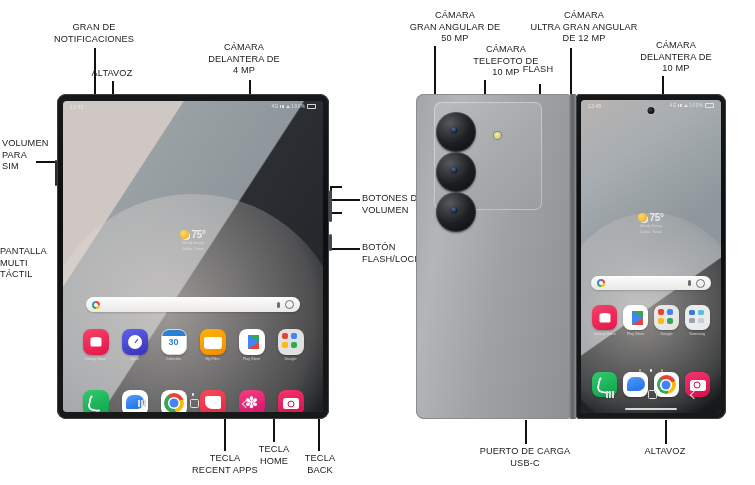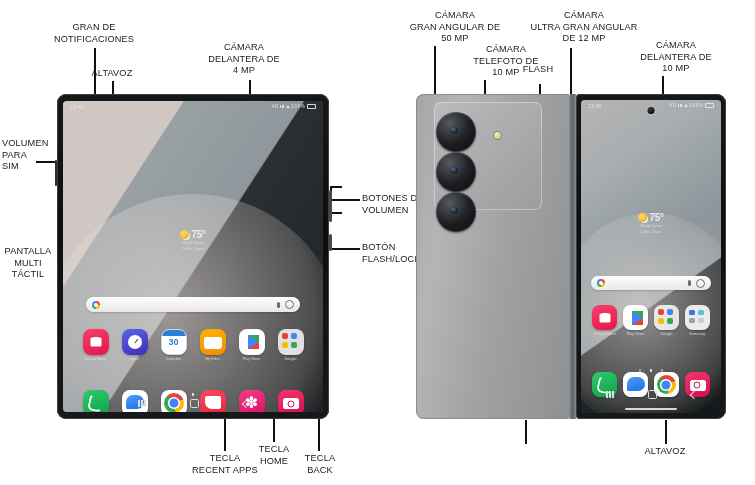--- a/index.html
+++ b/index.html
@@ -4,21 +4,21 @@
 <style>
   html,body{margin:0;padding:0;background:#ffffff;}
   body{width:755px;height:485px;position:relative;overflow:hidden;
        font-family:"Liberation Sans",sans-serif;color:#1a1a1a;}
   #stage{position:absolute;left:0;top:0;width:755px;height:485px;background:#fff;}
 
   .lbl{position:absolute;font-size:9.2px;line-height:11.5px;letter-spacing:.15px;
        color:#1a1a1a;white-space:pre-line;font-weight:400;}
   .lbl.c{text-align:center;}
   .lbl.l{text-align:left;}
-  .lbl.r{text-align:center;}
+  .lbl.r{text-align:left;}
 
   .ln{position:absolute;background:#111;}
   .ln.v{width:2px;}
   .ln.h{height:2px;}
 
   
   #tablet{position:absolute;left:57px;top:94px;width:272px;height:325px;}
   #tablet .frame{position:absolute;inset:0;border-radius:9px;
     background:linear-gradient(180deg,#17181a,#0d0e10 40%,#17181a);
     box-shadow:0 0 0 1px #3c3e40 inset;}
@@ -239,20 +239,22 @@
 DE 12 MP</div>
   <div class="ln v" style="left:570px;top:48px;height:144px;"></div>
   <div class="ln h" style="left:494px;top:190px;width:78px;"></div>
 
   <div class="lbl c" style="left:620px;top:40px;width:112px;">CÁMARA
 DELANTERA DE
 10 MP</div>
   <div class="ln v" style="left:662px;top:76px;height:34px;"></div>
 
   <div class="ln v" style="left:525px;top:420px;height:24px;"></div>
+  <div class="lbl c" style="left:454px;top:446px;width:142px;">PUERTO DE CARGA
+USB-C</div>
 
   <div class="ln v" style="left:665px;top:420px;height:24px;"></div>
   <div class="lbl c" style="left:622px;top:446px;width:86px;">ALTAVOZ</div>
 
   <div id="tablet">
     <div class="simtray"></div>
     <div class="volkeys"></div>
     <div class="pwrkey"></div>
     <div class="frame"></div>
     <div class="screen">

